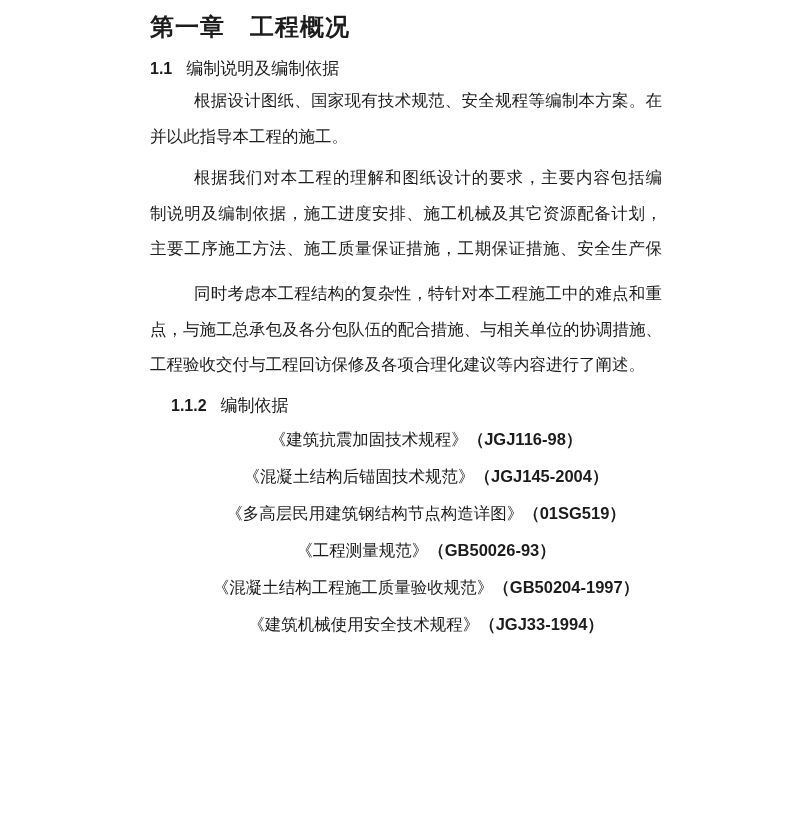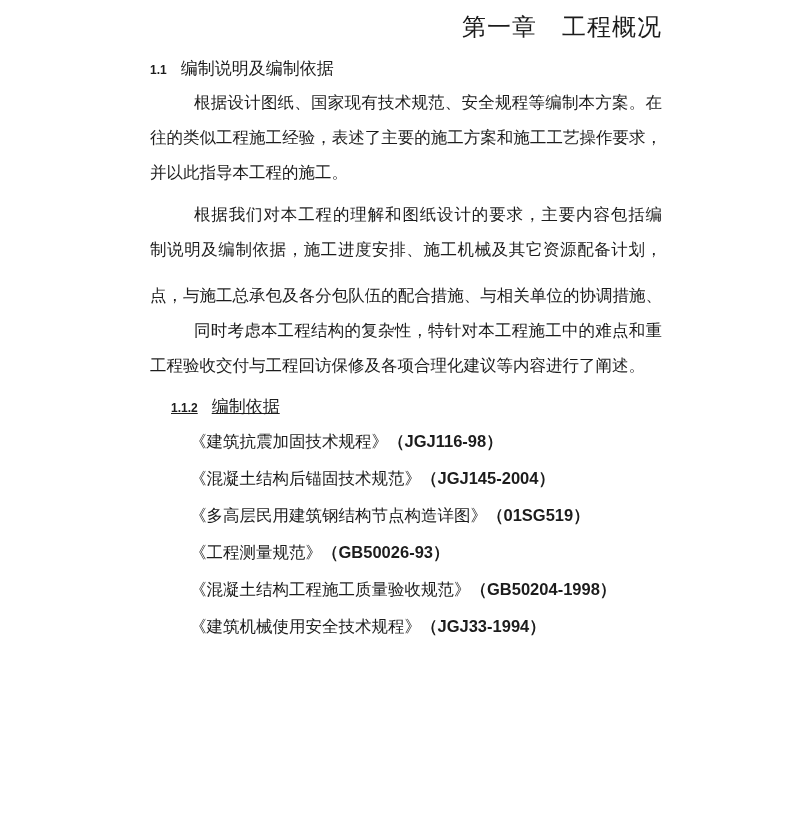--- a/index.html
+++ b/index.html
@@ -16,90 +16,91 @@
     overflow: hidden;
   }
   .page {
     box-sizing: content-box;
     padding-left: 150px;
     width: 512px;
   }
   .doc-title {
     margin: 12px 0 0 0;
     font-size: 24px;
-    font-weight: normal;
+    font-weight: bold;
     line-height: 30px;
-    text-align: right;
+    text-align: left;
     letter-spacing: 1px;
   }
   .heading {
     line-height: 22px;
     font-size: 17px;
     white-space: nowrap;
   }
   .h-sec  { margin-top: 16px; }
   .h-sub1 { margin-top: 15px; padding-left: 32px; }
-  .h-sub2 { margin-top: 13px; padding-left: 21px; text-decoration: underline; }
+  .h-sub2 { margin-top: 13px; padding-left: 21px; }
   .heading .num {
     font-family: "Liberation Sans", sans-serif;
     font-weight: bold;
-    font-size: 12px;
+    font-size: 16px;
     margin-right: 14px;
   }
   .para { margin: 0; }
   .para-1 { margin-top: 4px; }
   .para-2 { margin-top: 7px; }
   .para-3 { margin-top: 11px; }
   .pline {
     height: 35px;
     line-height: 35px;
     text-align: justify;
     text-align-last: justify;
     text-justify: inter-ideograph;
   }
-  .pline.first { text-indent: 44px; }
+  .pline.first { text-indent: 44px; font-family: Liberation Mono, monospace; }
   .pline.last  { text-align-last: left; }
   .refs { margin-top: 4px; }
   .ref {
     height: 37px;
     line-height: 37px;
     padding-left: 40px;
     white-space: nowrap;
+    text-align: center;
   }
   .ref-code {
     font-family: "Liberation Sans", sans-serif;
     font-weight: 600;
   }
 </style>
 </head>
 <body>
 
 <div class="page">
 
   <h1 class="doc-title">第一章　工程概况</h1>
 
   <div class="heading h-sec">
     <span class="num">1.1</span><span>编制说明及编制依据</span>
   </div>
 
 
   <div class="para para-1">
     <div class="pline first">根据设计图纸、国家现有技术规范、安全规程等编制本方案。在</div>
-    <div class="pline">往的类似工程施工经验，表述了主要的施工方案和施工工艺操作要求，</div>
     <div class="pline last">并以此指导本工程的施工。</div>
   </div>
 
   <div class="para para-2">
     <div class="pline first">根据我们对本工程的理解和图纸设计的要求，主要内容包括编</div>
     <div class="pline">制说明及编制依据，施工进度安排、施工机械及其它资源配备计划，</div>
+    <div class="pline">主要工序施工方法、施工质量保证措施，工期保证措施、安全生产保</div>
   </div>
 
   <div class="para para-3">
+    <div class="pline first">同时考虑本工程结构的复杂性，特针对本工程施工中的难点和重</div>
     <div class="pline">点，与施工总承包及各分包队伍的配合措施、与相关单位的协调措施、</div>
-    <div class="pline first">同时考虑本工程结构的复杂性，特针对本工程施工中的难点和重</div>
     <div class="pline last">工程验收交付与工程回访保修及各项合理化建议等内容进行了阐述。</div>
   </div>
 
   <div class="heading h-sub2">
     <span class="num">1.1.2</span><span>编制依据</span>
   </div>
 
   <div class="refs">
     <div class="ref">
       <span>《建筑抗震加固技术规程》</span><span class="ref-code">（JGJ116-98）</span>
@@ -107,20 +108,20 @@
     <div class="ref">
       <span>《混凝土结构后锚固技术规范》</span><span class="ref-code">（JGJ145-2004）</span>
     </div>
     <div class="ref">
       <span>《多高层民用建筑钢结构节点构造详图》</span><span class="ref-code">（01SG519）</span>
     </div>
     <div class="ref">
       <span>《工程测量规范》</span><span class="ref-code">（GB50026-93）</span>
     </div>
     <div class="ref">
-      <span>《混凝土结构工程施工质量验收规范》</span><span class="ref-code">（GB50204-1998）</span>
+      <span>《混凝土结构工程施工质量验收规范》</span><span class="ref-code">（GB50204-1997）</span>
     </div>
     <div class="ref">
       <span>《建筑机械使用安全技术规程》</span><span class="ref-code">（JGJ33-1994）</span>
     </div>
   </div>
 
 </div>
 
 </body></html>

